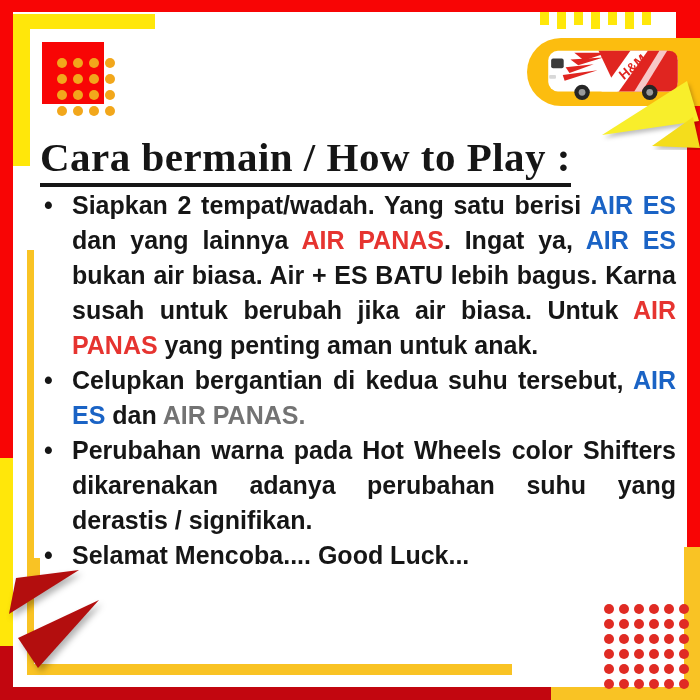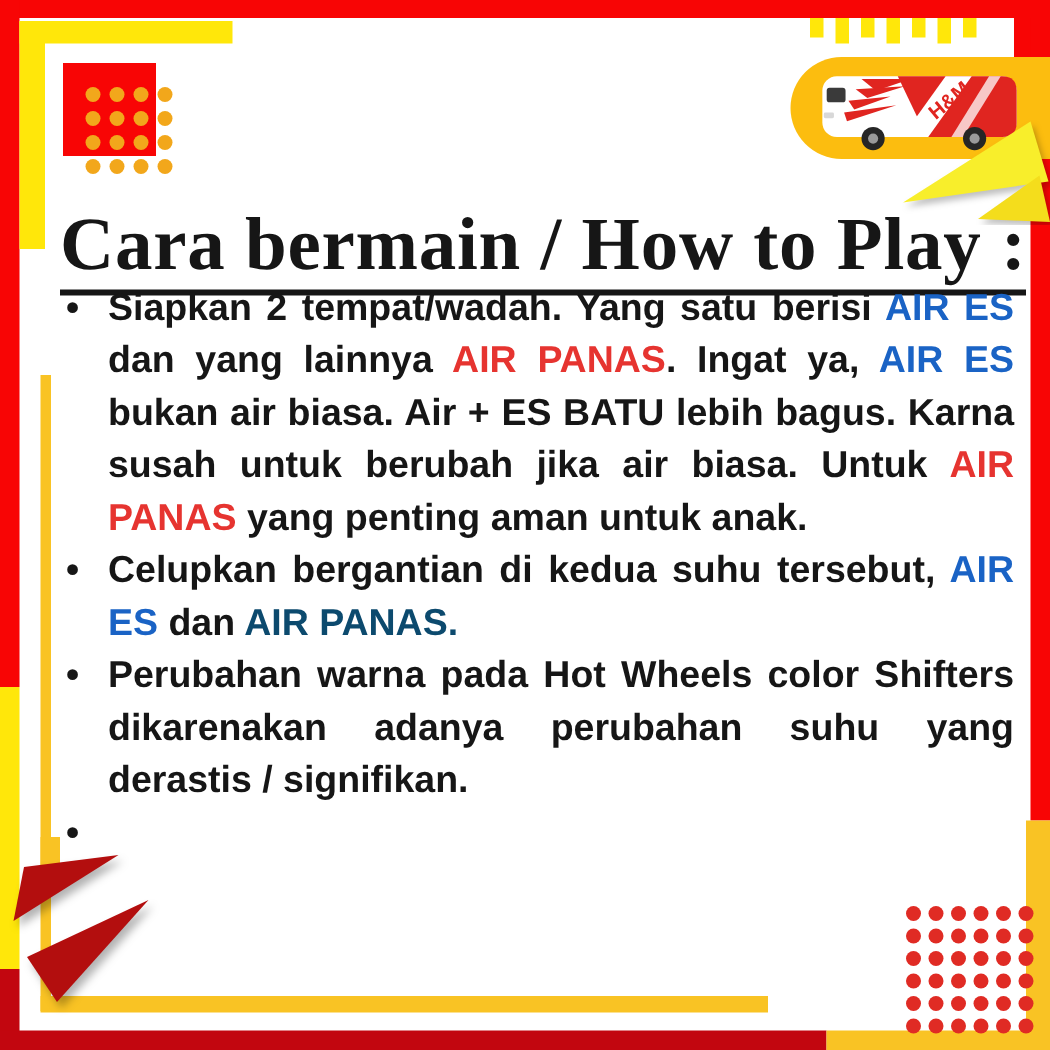--- a/index.html
+++ b/index.html
@@ -36,21 +36,21 @@
   .stripes .stripe{width:9px;background:var(--yellow);}
   .pill{left:527px;top:38px;width:173px;height:68px;background:var(--pill_orange);
         border-radius:34px 0 0 34px;}
   .van-wrap{left:543px;top:45px;width:140px;height:58px;}
   .tri-yellow-wrap{left:595px;top:75px;width:105px;height:75px;}
   .tri-red-wrap{left:0;top:555px;width:110px;height:125px;}
   
   .title{
     left:40px;top:134px;margin:0;
     font-family:"Liberation Serif","DejaVu Serif",serif;
-    font-weight:700;font-size:50px;line-height:1.15;color:var(--ink);
+    font-weight:700;font-size:41px;line-height:1.15;color:var(--ink);
     letter-spacing:.5px;white-space:nowrap;
   }
   .title .u{border-bottom:4px solid var(--ink);padding-bottom:3px;}
   .instructions{
     left:42px;top:188px;width:634px;margin:0;padding:0;list-style:none;
     font-size:25px;line-height:35px;font-weight:700;color:var(--ink);
   }
   .instructions li{
     position:relative;padding-left:30px;text-align:justify;text-justify:inter-word;
   }
@@ -173,18 +173,18 @@
       <div class="dot"></div>
       <div class="dot"></div>
       <div class="dot"></div>
       <div class="dot"></div>
     </div>
 
   <h1 class="abs title"><span class="u">Cara bermain / How to Play :</span></h1>
 
   <ul class="abs instructions" id="instruction-list">
       <li><span class="bullet">•</span><span style="color: rgb(22, 22, 22);">Siapkan 2 tempat/wadah. Yang satu berisi </span><span style="color: rgb(26, 99, 197);">AIR ES</span><span style="color: rgb(22, 22, 22);"> dan yang lainnya </span><span style="color: rgb(230, 52, 48);">AIR PANAS</span><span style="color: rgb(22, 22, 22);">. Ingat ya, </span><span style="color: rgb(26, 99, 197);">AIR ES</span><span style="color: rgb(22, 22, 22);"> bukan air biasa. Air + ES BATU lebih bagus. Karna susah untuk berubah jika air biasa. Untuk </span><span style="color: rgb(230, 52, 48);">AIR PANAS</span><span style="color: rgb(22, 22, 22);"> yang penting aman untuk anak.</span></li>
-      <li><span class="bullet">•</span><span style="color: rgb(22, 22, 22);">Celupkan bergantian di kedua suhu tersebut, </span><span style="color: rgb(26, 99, 197);">AIR ES</span><span style="color: rgb(22, 22, 22);"> dan </span><span style="color: #0c4a6e;">AIR PANAS.</span></li>
+      <li><span class="bullet">•</span><span style="color: rgb(22, 22, 22);">Celupkan bergantian di kedua suhu tersebut, </span><span style="color: rgb(26, 99, 197);">AIR ES</span><span style="color: rgb(22, 22, 22);"> dan </span><span style="color: #737373;">AIR PANAS.</span></li>
       <li><span class="bullet">•</span><span style="color: rgb(22, 22, 22);">Perubahan warna pada Hot Wheels color Shifters dikarenakan adanya perubahan suhu yang derastis / signifikan.</span></li>
-      <li><span class="bullet">•</span></li>
+      <li><span class="bullet">•</span><span style="color: rgb(22, 22, 22);">Selamat Mencoba.... Good Luck...</span></li>
     </ul>
 
 </div>
 
 </body></html>

